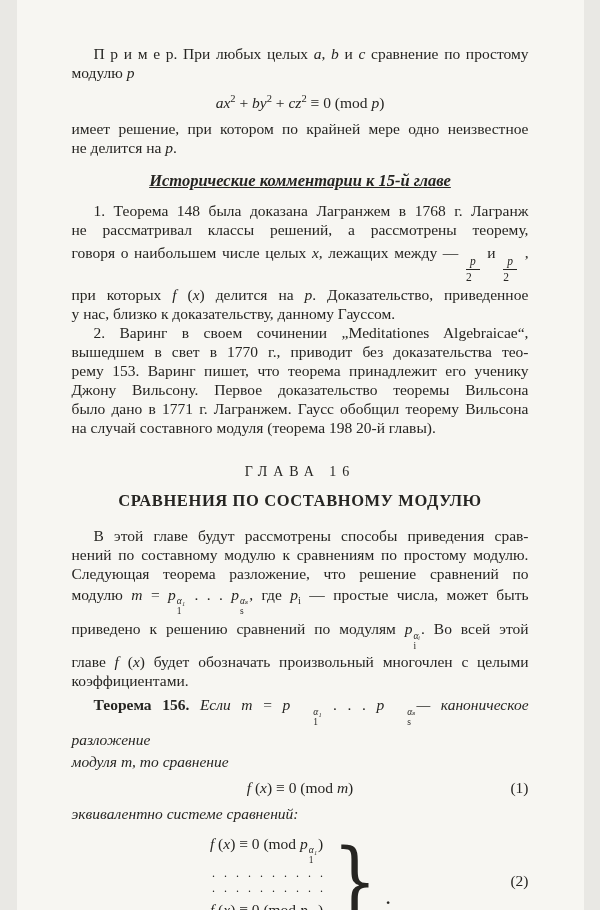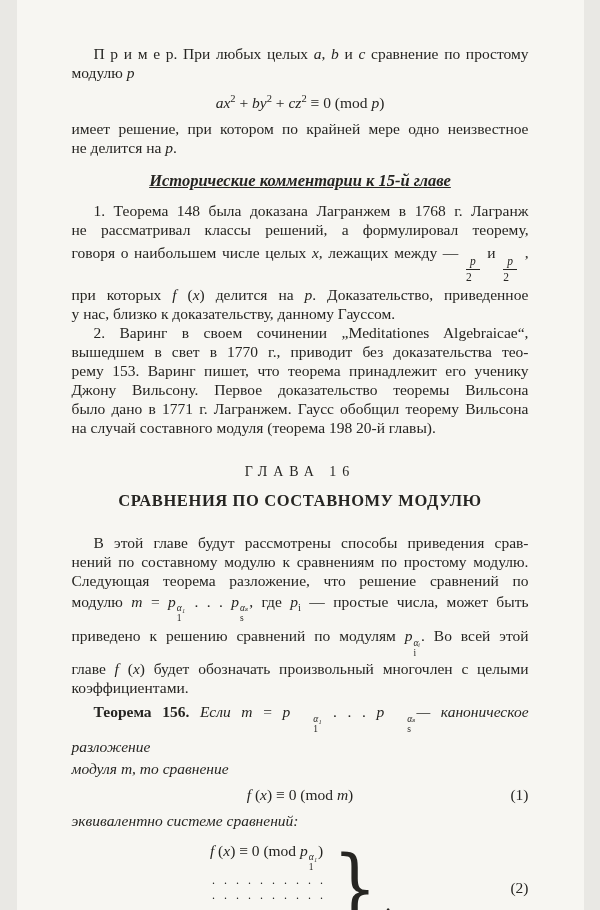--- a/index.html
+++ b/index.html
@@ -28,21 +28,21 @@
   .stk-t{font-style:italic;}
   
   .frac{display:inline-flex;flex-direction:column;vertical-align:-0.6em;text-align:center;font-size:11.5px;line-height:1.2;margin:0 2px;}
   .fnum{font-style:italic;border-bottom:1px solid #262522;padding:0 4px;}
   .fden{padding-top:1px;}
   .formula-row{position:relative;text-align:center;margin:5px 0 4px;line-height:24px;}
   .eqno{position:absolute;right:0;top:50%;transform:translateY(-50%);font-style:normal;}
   .hist-heading{font-weight:bold;font-style:italic;text-align:center;font-size:16.5px;margin:13px 0 9px;line-height:22px;text-decoration:underline;}
   .kicker{text-align:center;letter-spacing:6px;font-size:14px;margin-top:26px;line-height:18px;}
   .chap-title{text-align:center;font-weight:bold;font-size:16.5px;letter-spacing:0.6px;margin-top:9px;line-height:21px;}
-  .intro{margin-top:22px;}
+  .intro{margin-top:15px;}
   .theorem{margin-top:3px;}
   .system{position:relative;display:flex;justify-content:center;align-items:center;margin:7px 0 5px;}
   .sys-col{display:flex;flex-direction:column;}
   .sys-eq{line-height:27px;text-align:left;}
   .sys-dots{line-height:15px;font-size:12px;letter-spacing:3px;text-align:left;padding-left:2px;}
   .sys-brace{font-family:"DejaVu Serif",serif;font-size:88px;font-weight:300;line-height:0.95;transform:scaleX(0.8);margin-left:1px;}
   .sys-period{font-weight:bold;font-size:17px;align-self:flex-end;margin:0 0 24px 3px;}
   .sys-no{position:absolute;right:0;top:50%;transform:translateY(-50%);}
 </style>
 </head>
@@ -57,21 +57,21 @@
       <span><i>ax</i><sup>2</sup> + <i>by</i><sup>2</sup> + <i>cz</i><sup>2</sup> ≡ 0 (mod <i>p</i>)</span>
     </div>
     <div class="line jl">имеет решение, при котором по крайней мере одно неизвестное</div>
     <div class="line ll">не делится на <i>p</i>.</div>
   </div>
 
   <div class="hist-heading">Исторические комментарии к 15-й главе</div>
 
   <div>
     <div class="line jl ind">1. Теорема 148 была доказана Лагранжем в 1768 г. Лагранж</div>
-    <div class="line jl">не рассматривал классы решений, а формулировал теорему,</div>
+    <div class="line jl">не рассматривал классы решений, а рассмотрены теорему,</div>
     <div class="line jl tall">говоря о наибольшем числе целых <i>x</i>, лежащих между — <span class="frac">
           <span class="fnum">p</span>
           <span class="fden">2</span>
         </span> и <span class="frac">
           <span class="fnum">p</span>
           <span class="fden">2</span>
         </span> ,</div>
     <div class="line jl">при которых <i>f</i> (<i>x</i>) делится на <i>p</i>. Доказательство, приведенное</div>
     <div class="line ll">у нас, близко к доказательству, данному Гауссом.</div>
   </div>

